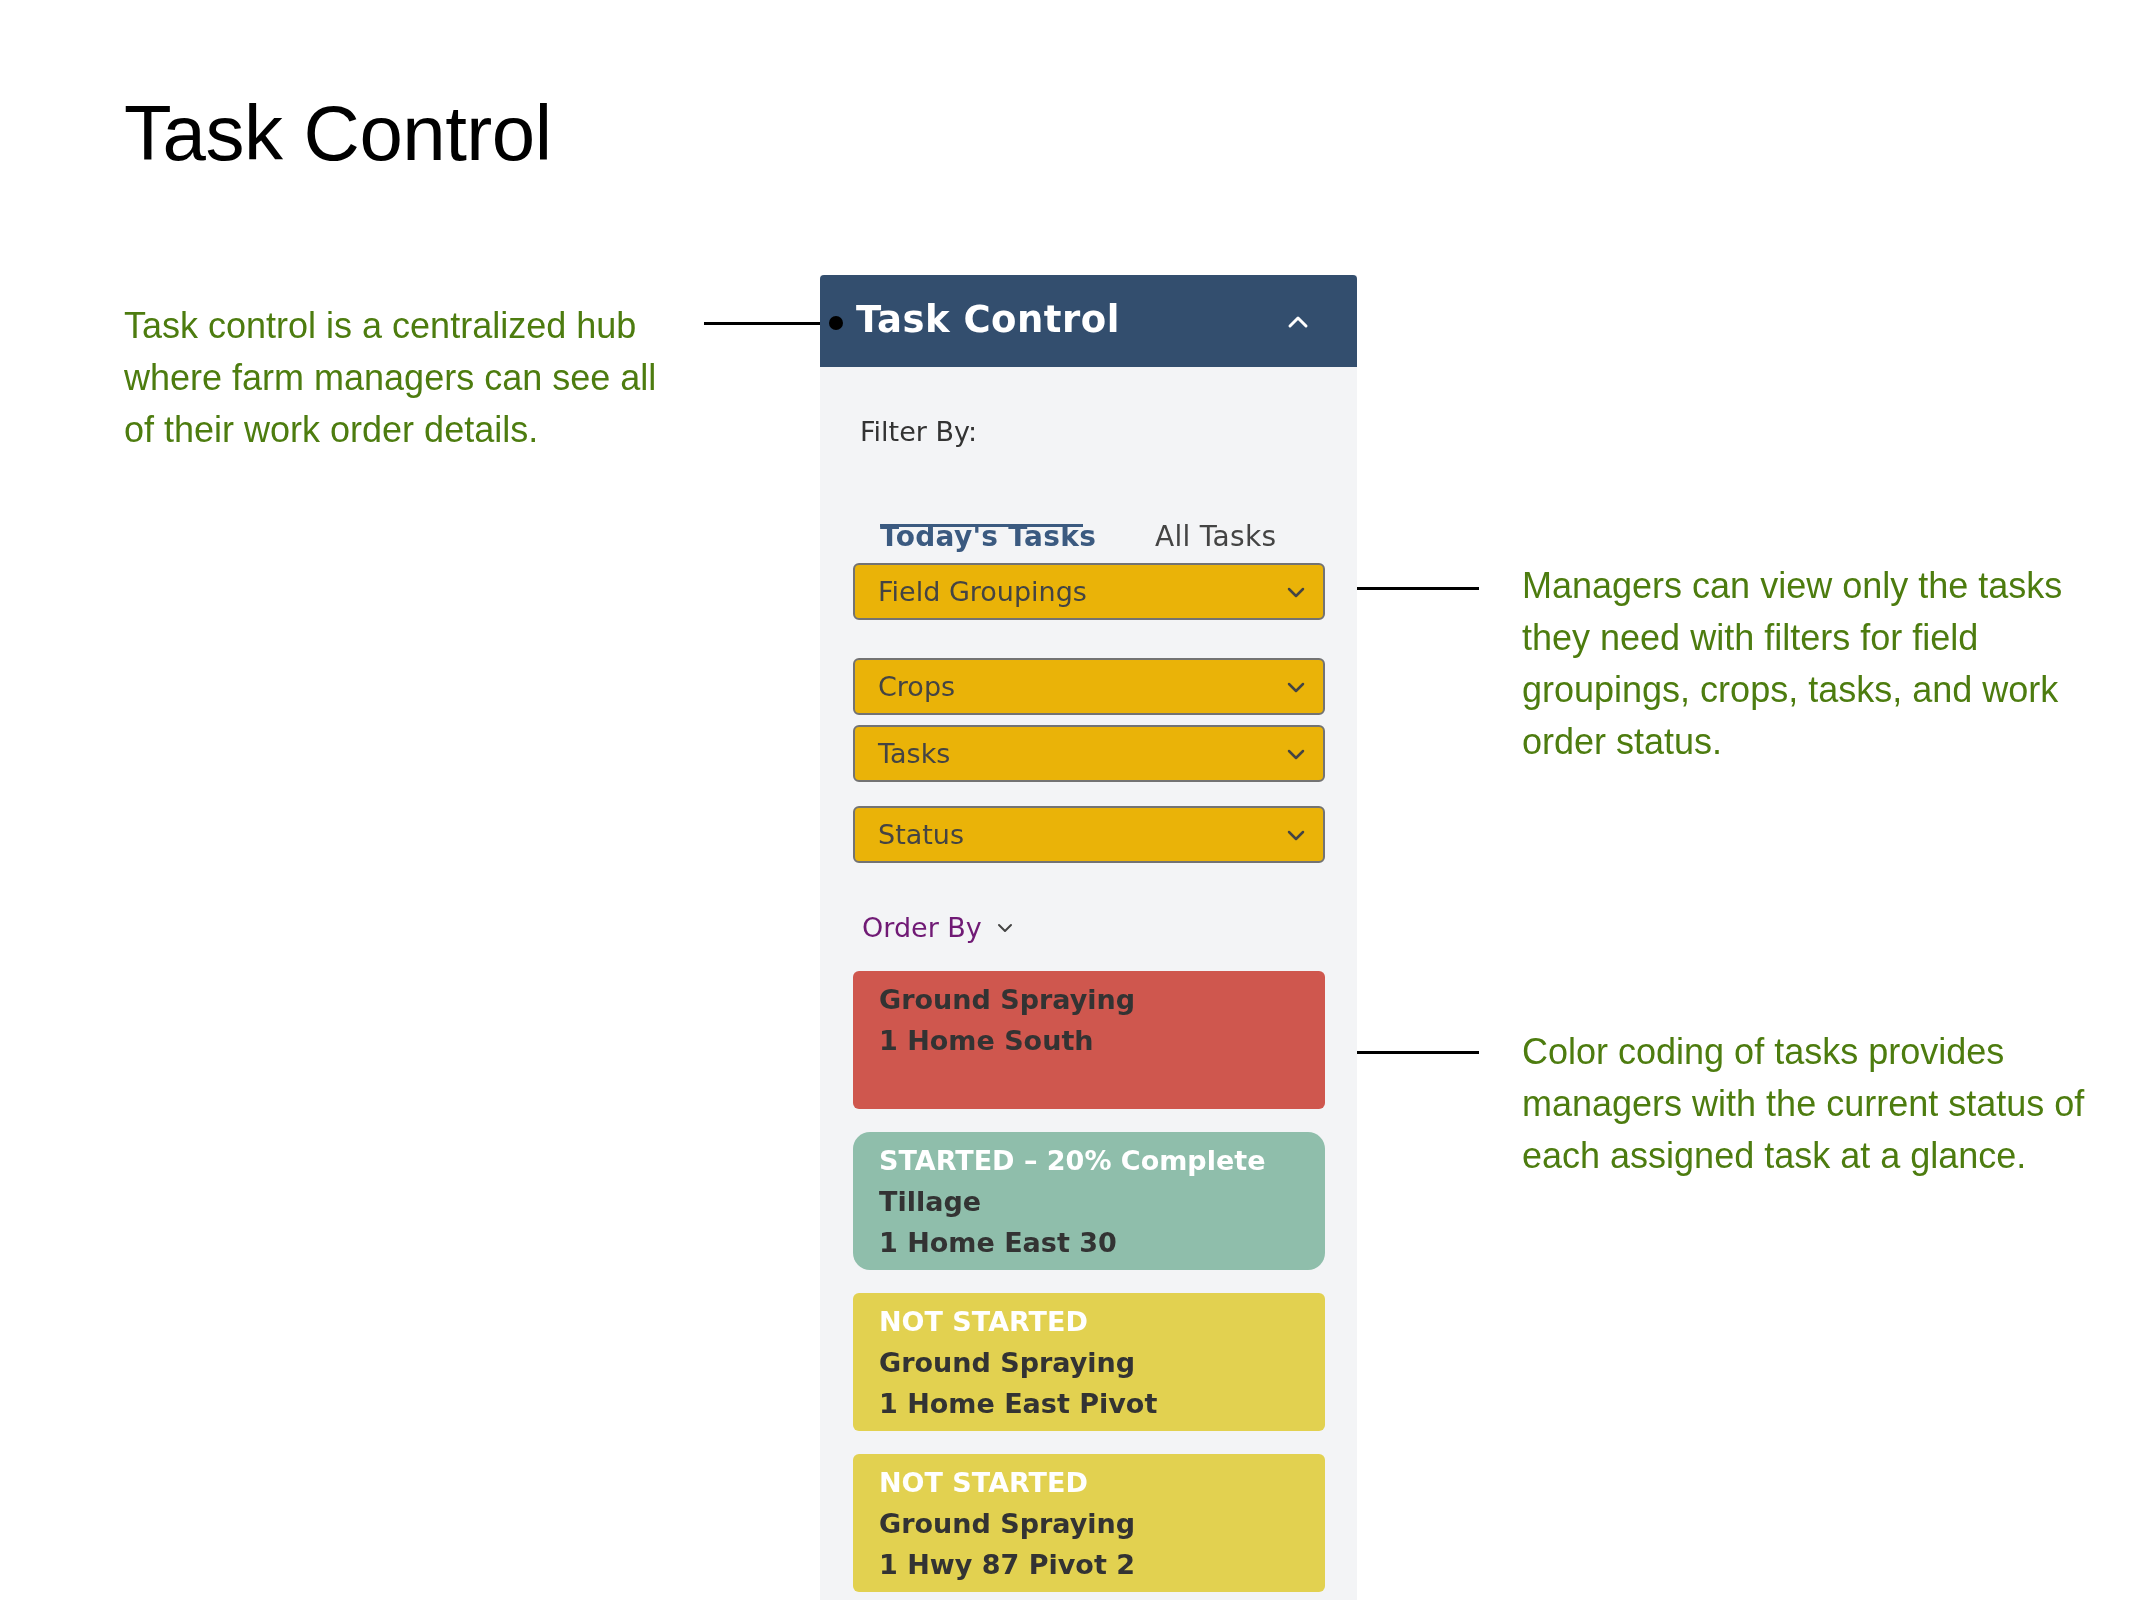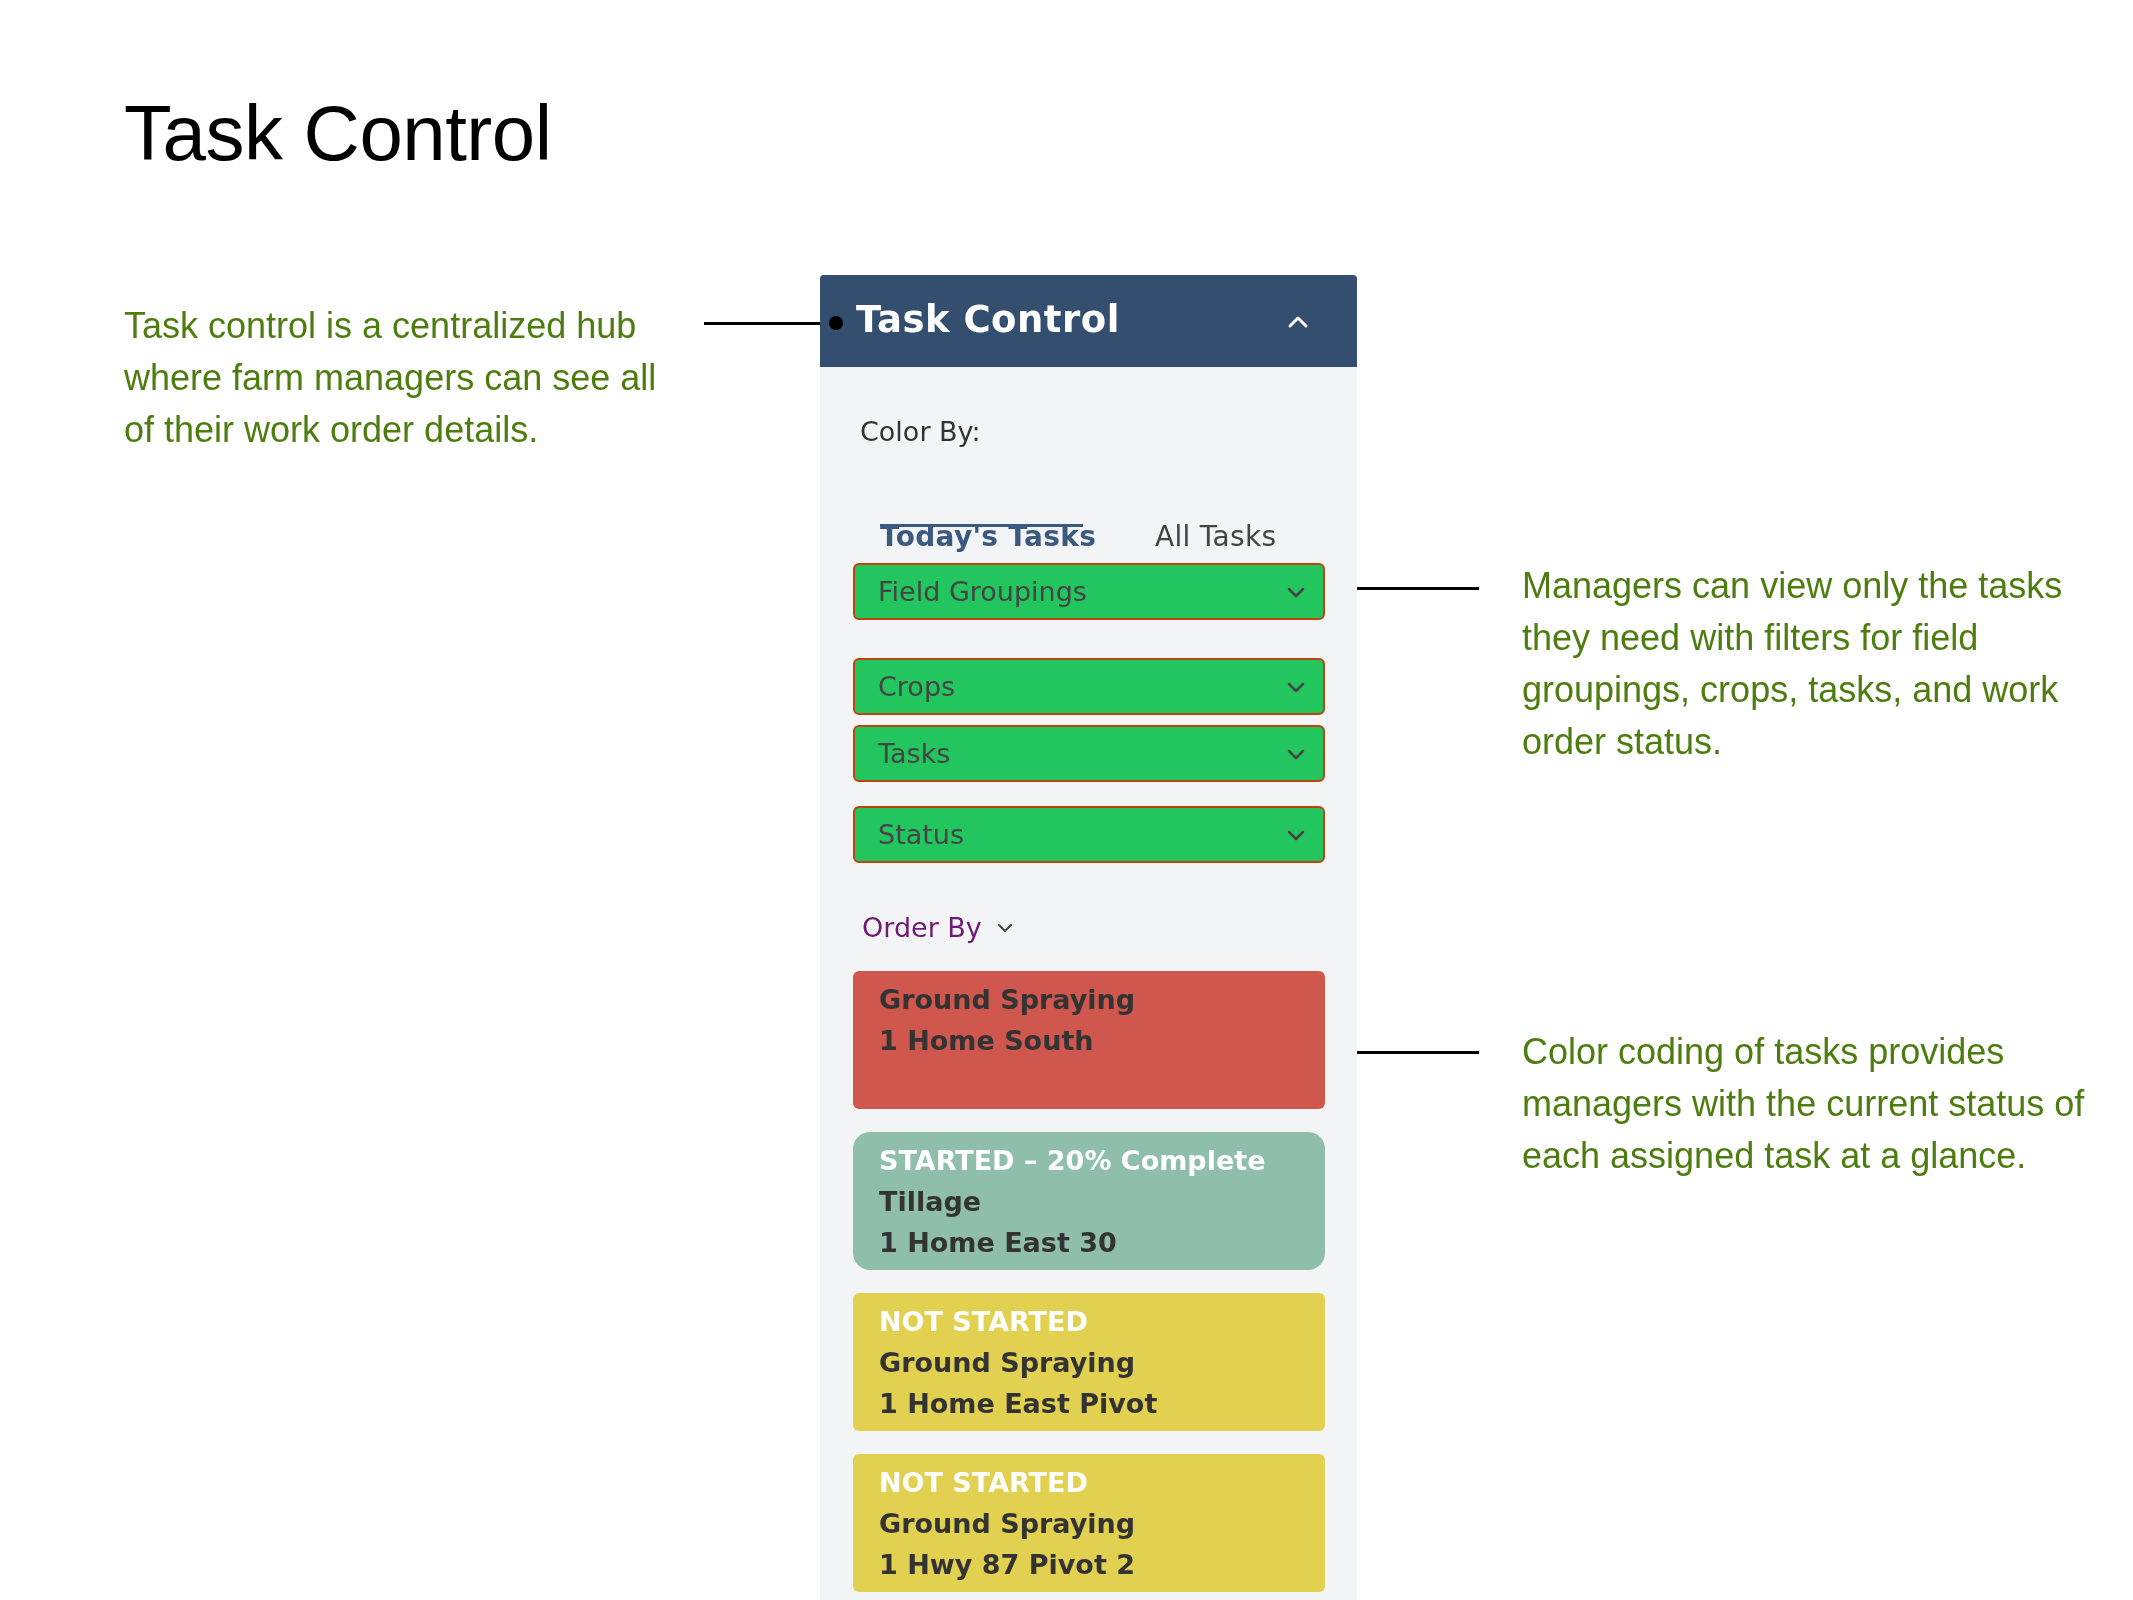--- a/index.html
+++ b/index.html
@@ -50,21 +50,21 @@
       cursor: pointer; letter-spacing: 0.3px; margin-top: 44px;
     }
     .tab-today { left: 60px; color: #3b5a80; }
     .tab-all { left: 335px; color: #444; font-weight: 400; }
     .tab-underline {
       position: absolute; left: 60px; top: 249px; width: 203px; height: 3px; background: #3b5a80;
     }
 
     .select {
       position: absolute; left: 33px; width: 468px; height: 53px;
-      background: #22c55e; border: 2px solid #c2410c; border-radius: 6px; cursor: pointer; box-sizing: content-box;
+      background: #eab308; border: 2px solid #737373; border-radius: 6px; cursor: pointer; box-sizing: content-box;
     }
     .select-label {
       position: absolute; left: 23px; top: 9px; font-size: 27px; color: #444; line-height: 36px;
     }
     .select-chevron { position: absolute; right: 16px; top: 18px; }
 
     .order-by {
       position: absolute; left: 42px; top: 635px; font-size: 27px; color: #701a75; line-height: 36px;
       cursor: pointer; display: flex; align-items: center; gap: 14px;
     }
@@ -108,21 +108,21 @@
 <div class="panel">
   <div class="panel-header">
     <span class="panel-title">Task Control</span>
     <span class="collapse-btn">
       <svg width="34" height="34" viewBox="0 0 34 34">
         <polyline points="9,21 17,13 25,21" fill="none" stroke="#ffffff" stroke-width="3" stroke-linecap="round" stroke-linejoin="round"></polyline>
       </svg>
     </span>
   </div>
 
-  <span class="filter-label">Color By:</span>
+  <span class="filter-label">Filter By:</span>
 
   <span class="tab tab-today">Today's Tasks</span>
   <span class="tab tab-all">All Tasks</span>
   <div class="tab-underline"></div>
 
   <div class="select" style="top:288px;">
     <span class="select-label">Field Groupings</span>
     <svg class="select-chevron" width="22" height="18" viewBox="0 0 22 18">
       <polyline points="4,6 11,13 18,6" fill="none" stroke="#444" stroke-width="2.5" stroke-linecap="round" stroke-linejoin="round"></polyline>
     </svg>

